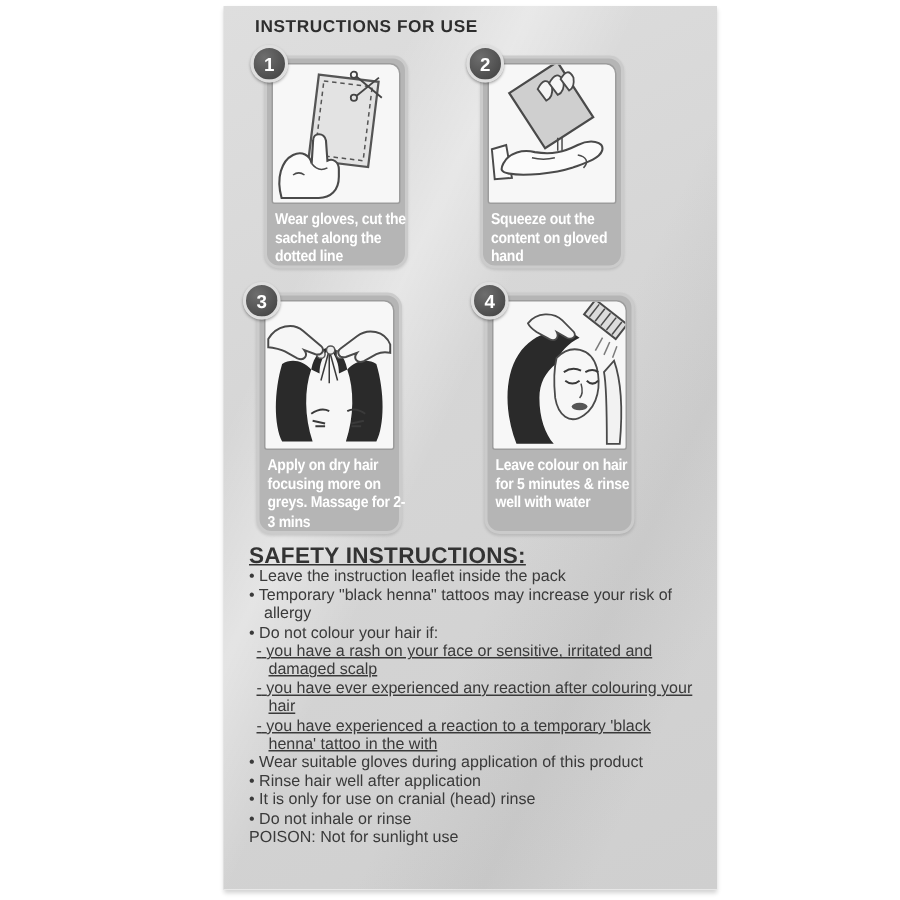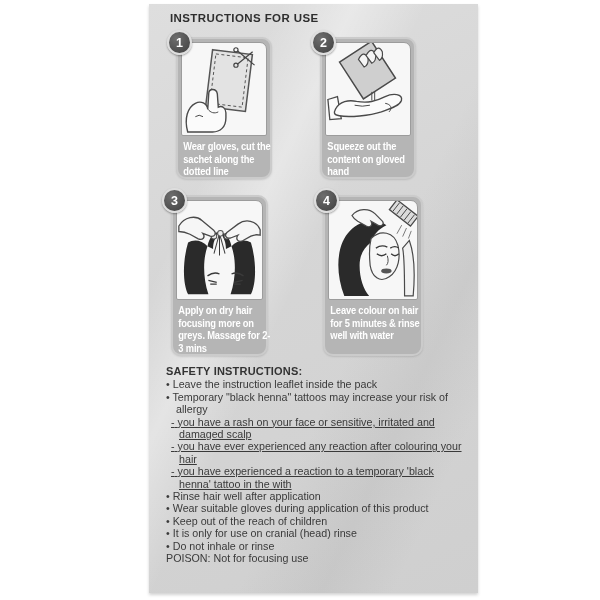--- a/index.html
+++ b/index.html
@@ -52,21 +52,21 @@
     border:2px solid #dedede;box-sizing:content-box;
     color:#fff;font-size:12.5px;font-weight:bold;
     display:flex;align-items:center;justify-content:center;
     box-shadow:0 1px 2px rgba(0,0,0,0.35);
   }
   
   .safety{
     position:absolute;left:17px;top:361px;width:296px;
     color:#3a3a3a;font-size:10.7px;line-height:12.4px;
   }
-  .safety-heading{font-weight:bold;font-size:11px;letter-spacing:0.2px;margin-bottom:1px;color:#333;}
+  .safety-heading{font-weight:bold;font-size:15px;letter-spacing:0.2px;margin-bottom:1px;color:#333;text-decoration:underline;}
   .s-item{padding-left:10px;text-indent:-10px;}
   .s-item.dash{padding-left:13px;text-indent:-8px;text-decoration:underline;}
   .s-item.plain{padding-left:0;text-indent:0;}
   .s-item .mk{display:inline;}
   line,path,rect,circle,ellipse{vector-effect:non-scaling-stroke;}
 </style>
 </head>
 <body>
 
 <div class="sheet">
@@ -182,24 +182,24 @@
         <path fill="#f2f2f2" stroke="#4a4a4a" stroke-width="1.2" d="M84,38 C89,52 90,74 88,96 L79,96 C79,74 79,56 77,46 Z"></path>
       </svg>
     </div>
     <div class="caption">Leave colour on hair for 5 minutes &amp; rinse well with water</div>
   </div>
 
   <div class="safety">
     <div class="safety-heading">SAFETY INSTRUCTIONS:</div>
     <div class="s-item"><span class="mk">•</span> <span>Leave the instruction leaflet inside the pack</span></div>
     <div class="s-item"><span class="mk">•</span> <span>Temporary "black henna" tattoos may increase your risk of allergy</span></div>
+    <div class="s-item"><span class="mk">•</span> <span>Do not colour your hair if:</span></div>
     <div class="s-item dash"><span class="mk">-</span> <span>you have a rash on your face or sensitive, irritated and damaged scalp</span></div>
     <div class="s-item dash"><span class="mk">-</span> <span>you have ever experienced any reaction after colouring your hair</span></div>
     <div class="s-item dash"><span class="mk">-</span> <span>you have experienced a reaction to a temporary 'black henna' tattoo in the with</span></div>
+    <div class="s-item"><span class="mk">•</span> <span>Wear suitable gloves during application of this product</span></div>
     <div class="s-item"><span class="mk">•</span> <span>Rinse hair well after application</span></div>
-    <div class="s-item"><span class="mk">•</span> <span>Wear suitable gloves during application of this product</span></div>
-    <div class="s-item"><span class="mk">•</span> <span>Keep out of the reach of children</span></div>
     <div class="s-item"><span class="mk">•</span> <span>It is only for use on cranial (head) rinse</span></div>
     <div class="s-item"><span class="mk">•</span> <span>Do not inhale or rinse</span></div>
-    <div class="s-item plain"><span>POISON: Not for focusing use</span></div>
+    <div class="s-item plain"><span>POISON: Not for sunlight use</span></div>
   </div>
 
 </div>
 
 </body></html>

